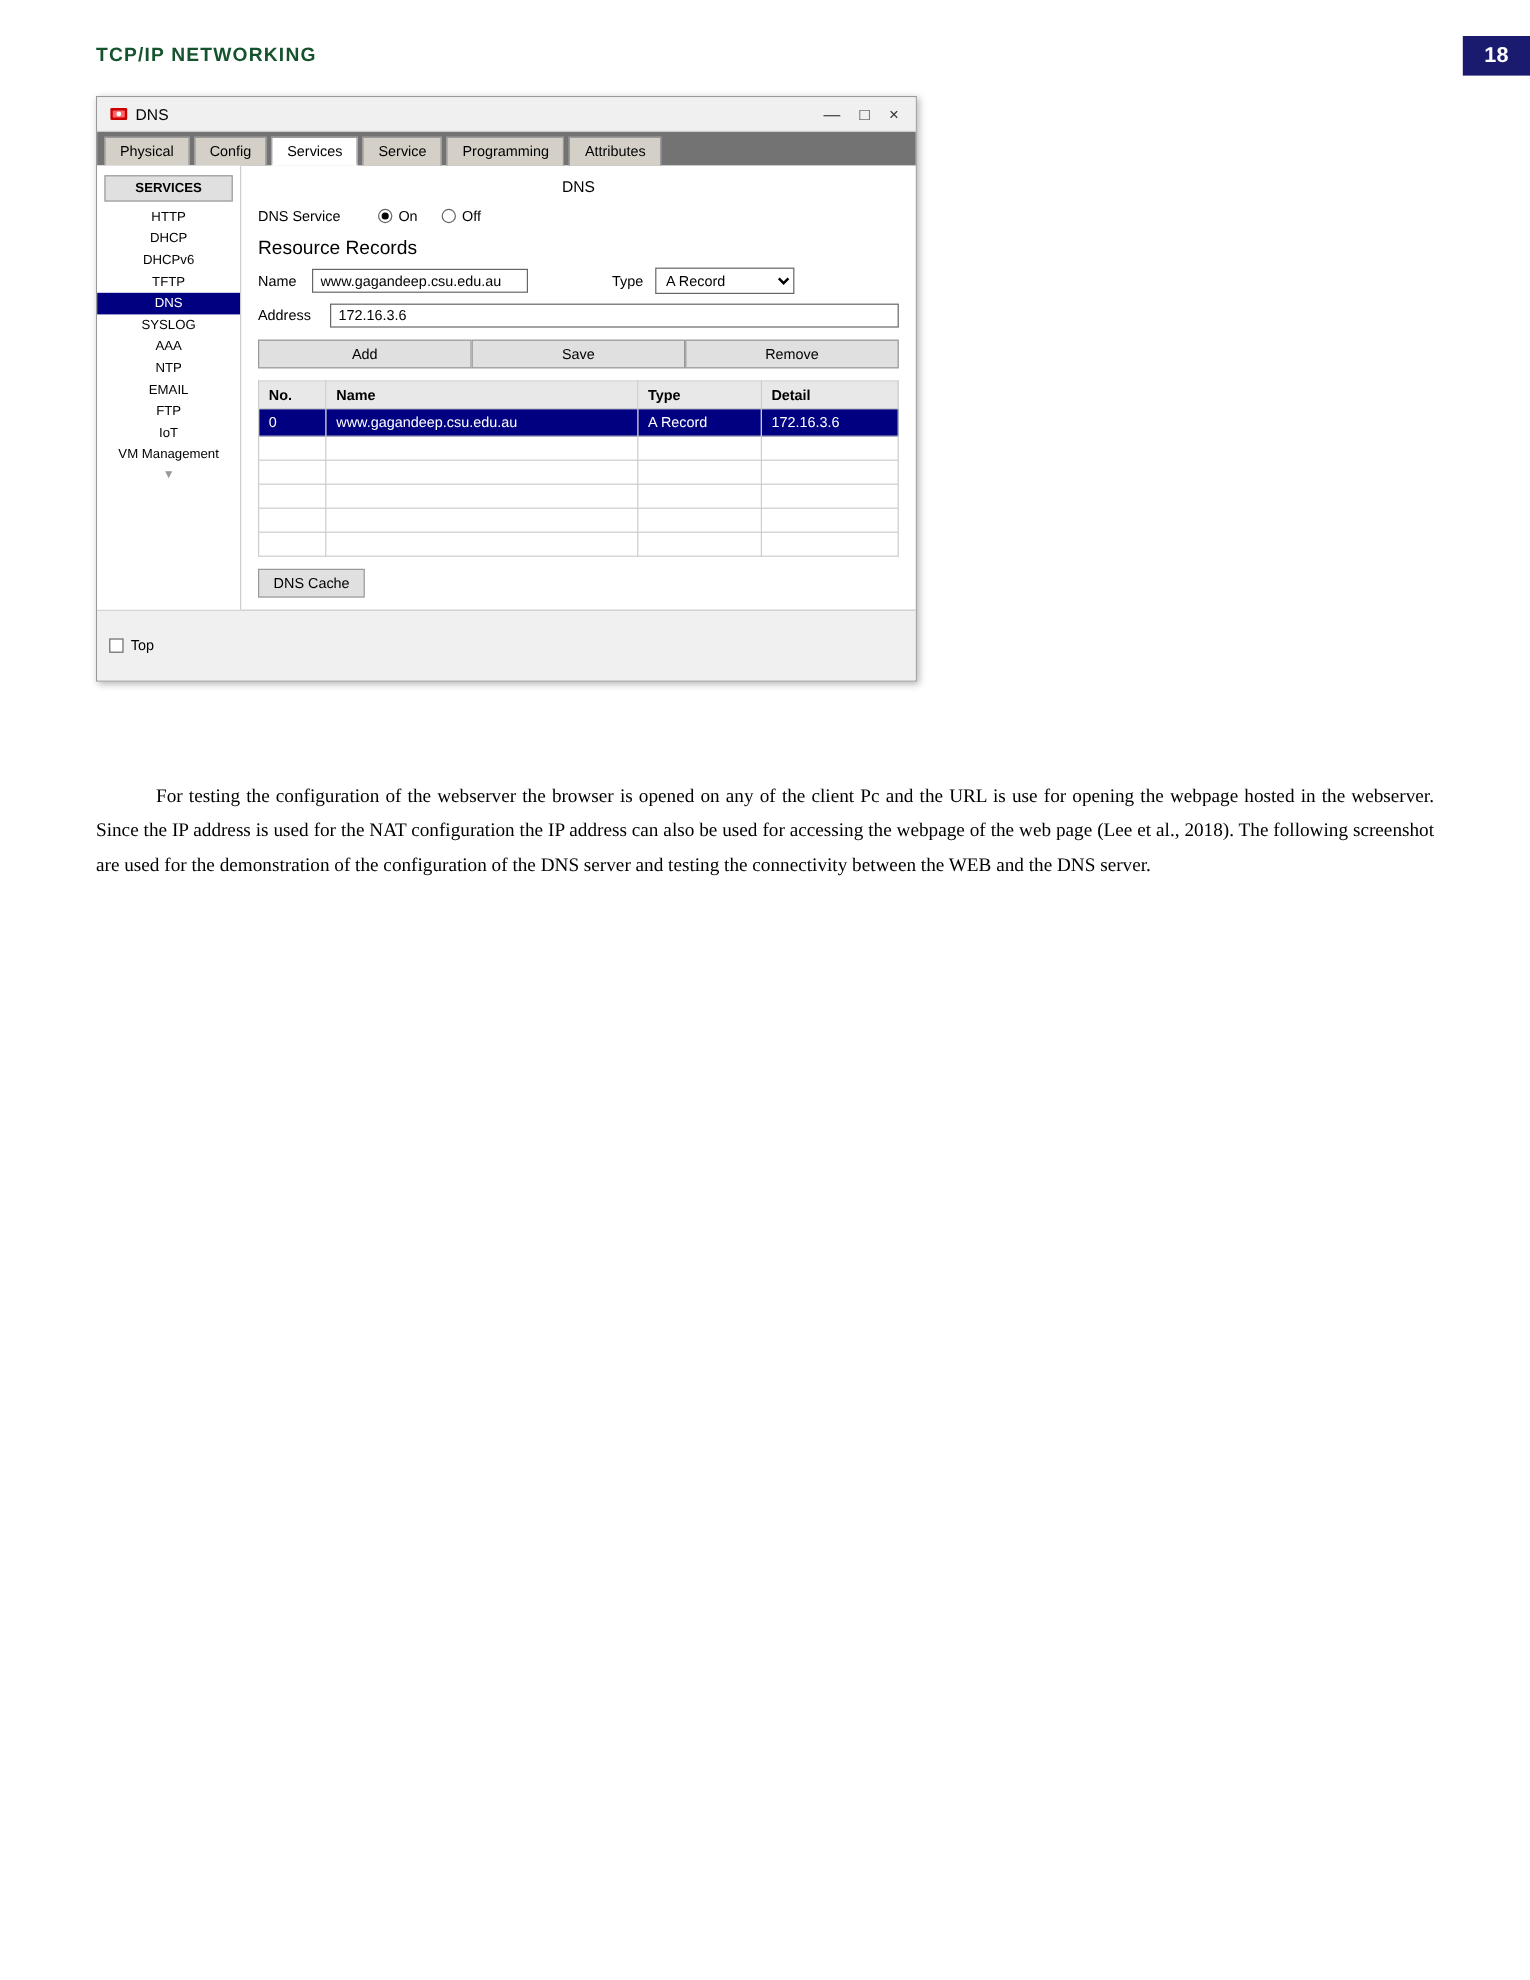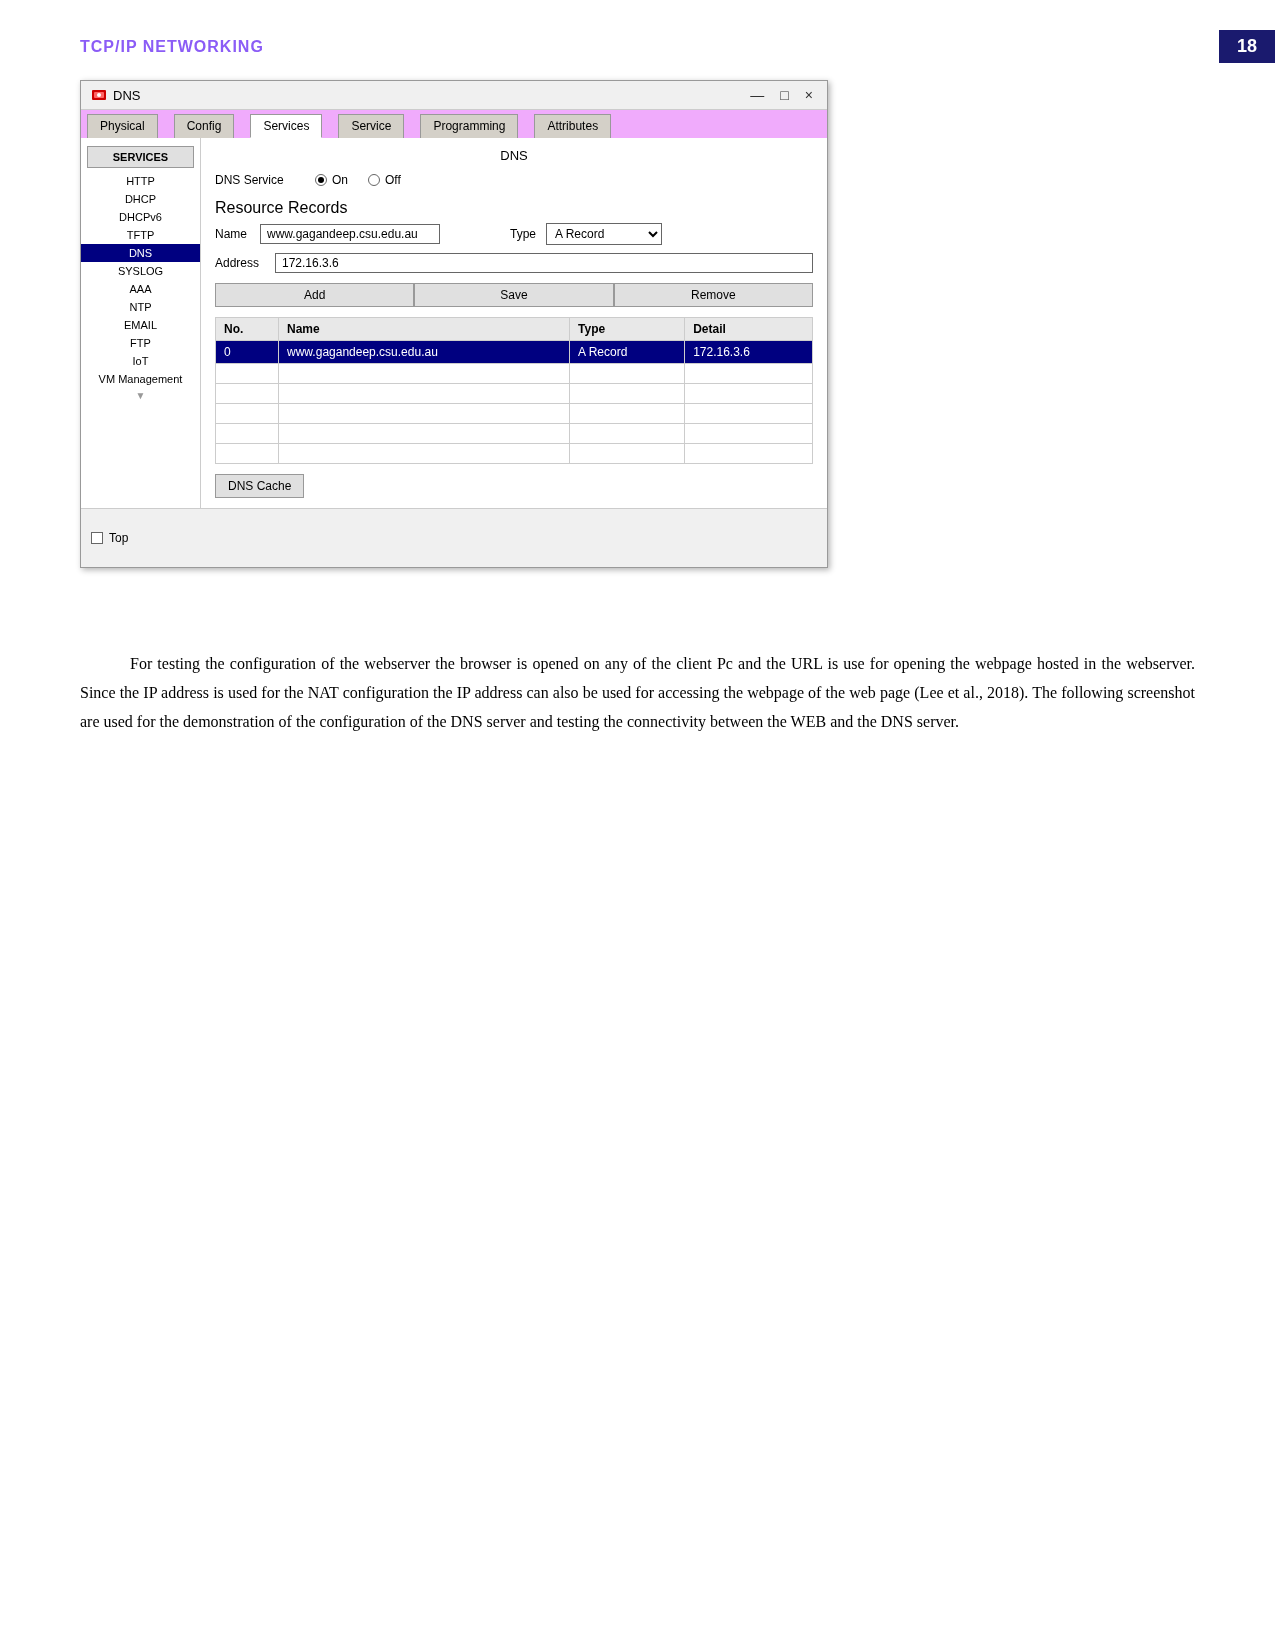--- a/index.html
+++ b/index.html
@@ -27,30 +27,30 @@
     }
 
     
     .page-title {
       position: absolute;
       top: 38px;
       left: 80px;
       font-family: Arial, sans-serif;
       font-size: 16px;
       font-weight: bold;
-      color: #8b5cf6;
+      color: #14532d;
       letter-spacing: 1px;
     }
 
     
     .dns-window {
       position: absolute;
       top: 80px;
       left: 80px;
-      width: 748px;
+      width: 684px;
       background: #f0f0f0;
       border: 1px solid #999;
       box-shadow: 2px 2px 6px rgba(0,0,0,0.3);
     }
 
     .window-titlebar {
       background: #f0f0f0;
       padding: 6px 10px;
       display: flex;
       align-items: center;
@@ -83,23 +83,23 @@
       color: #333;
       background: none;
       border: none;
       cursor: pointer;
       padding: 0 4px;
     }
 
     
     .window-tabs {
       display: flex;
-      background: #f0abfc;
+      background: #737373;
       padding: 4px 6px 0;
-      gap: 16px;
+      gap: 4px;
       font-family: Arial, sans-serif;
       font-size: 12px;
     }
 
     .tab {
       padding: 4px 12px;
       background: #d4d0c8;
       border: 1px solid #999;
       border-bottom: none;
       cursor: pointer;

